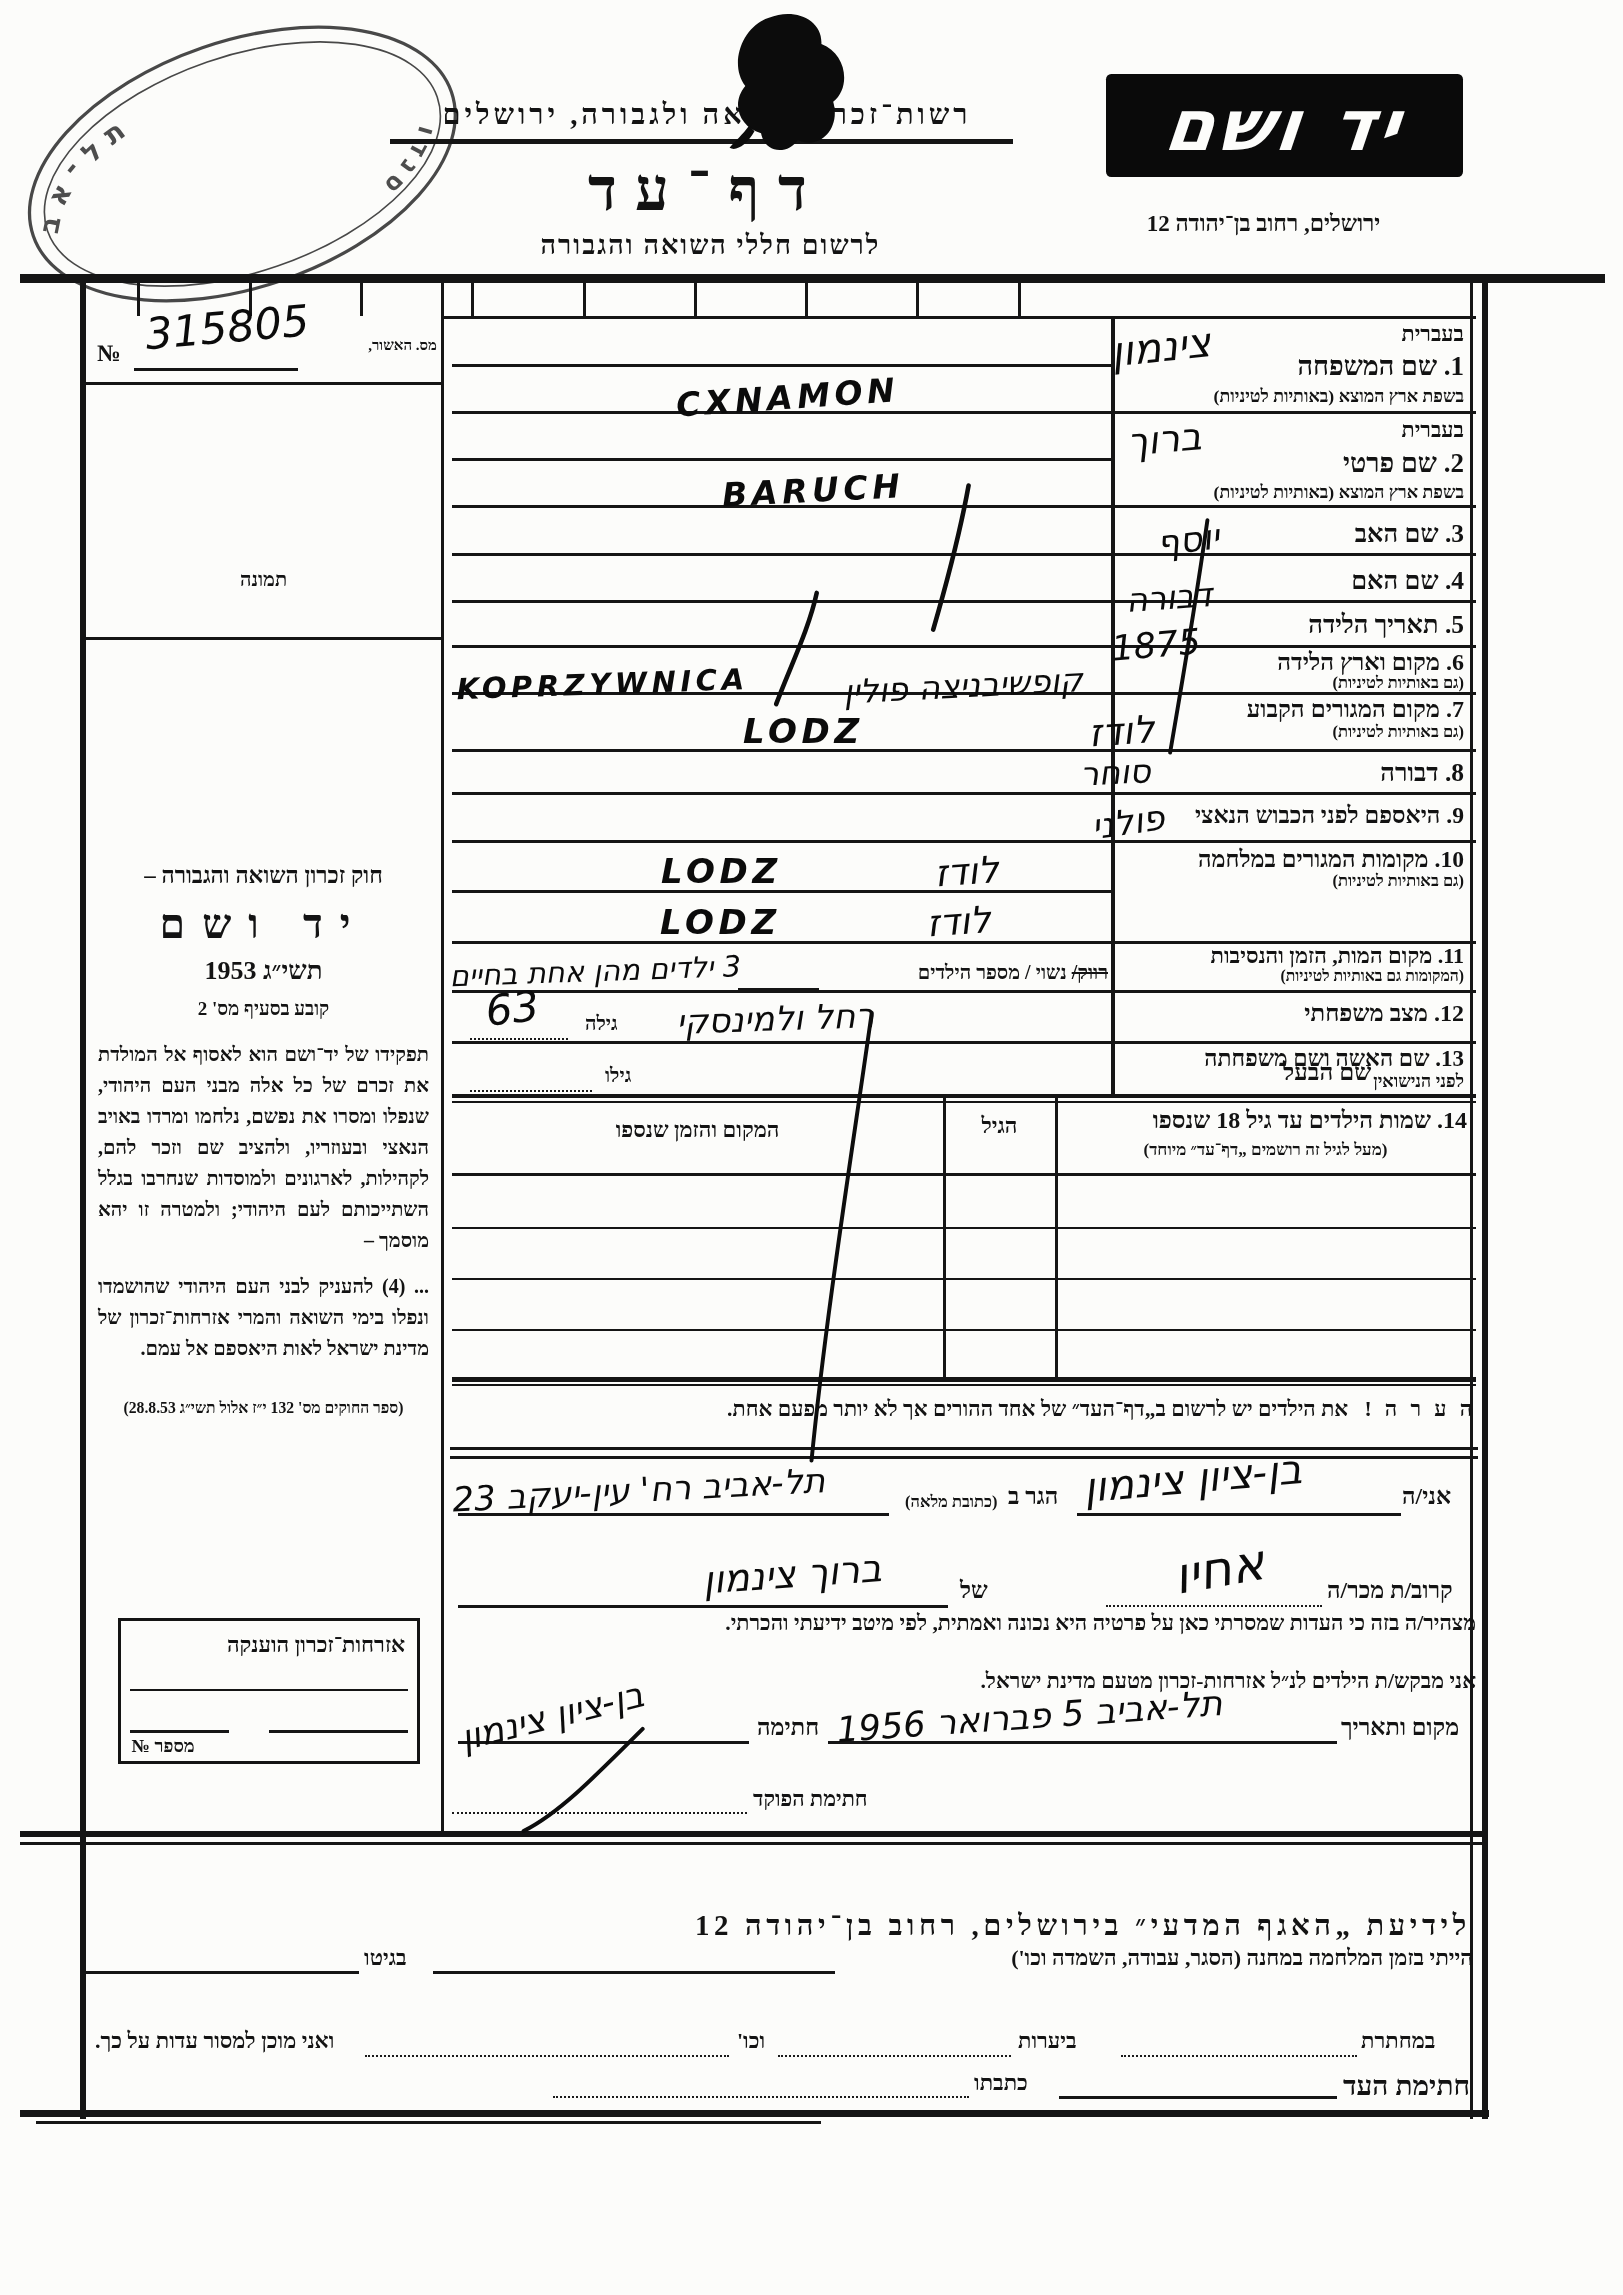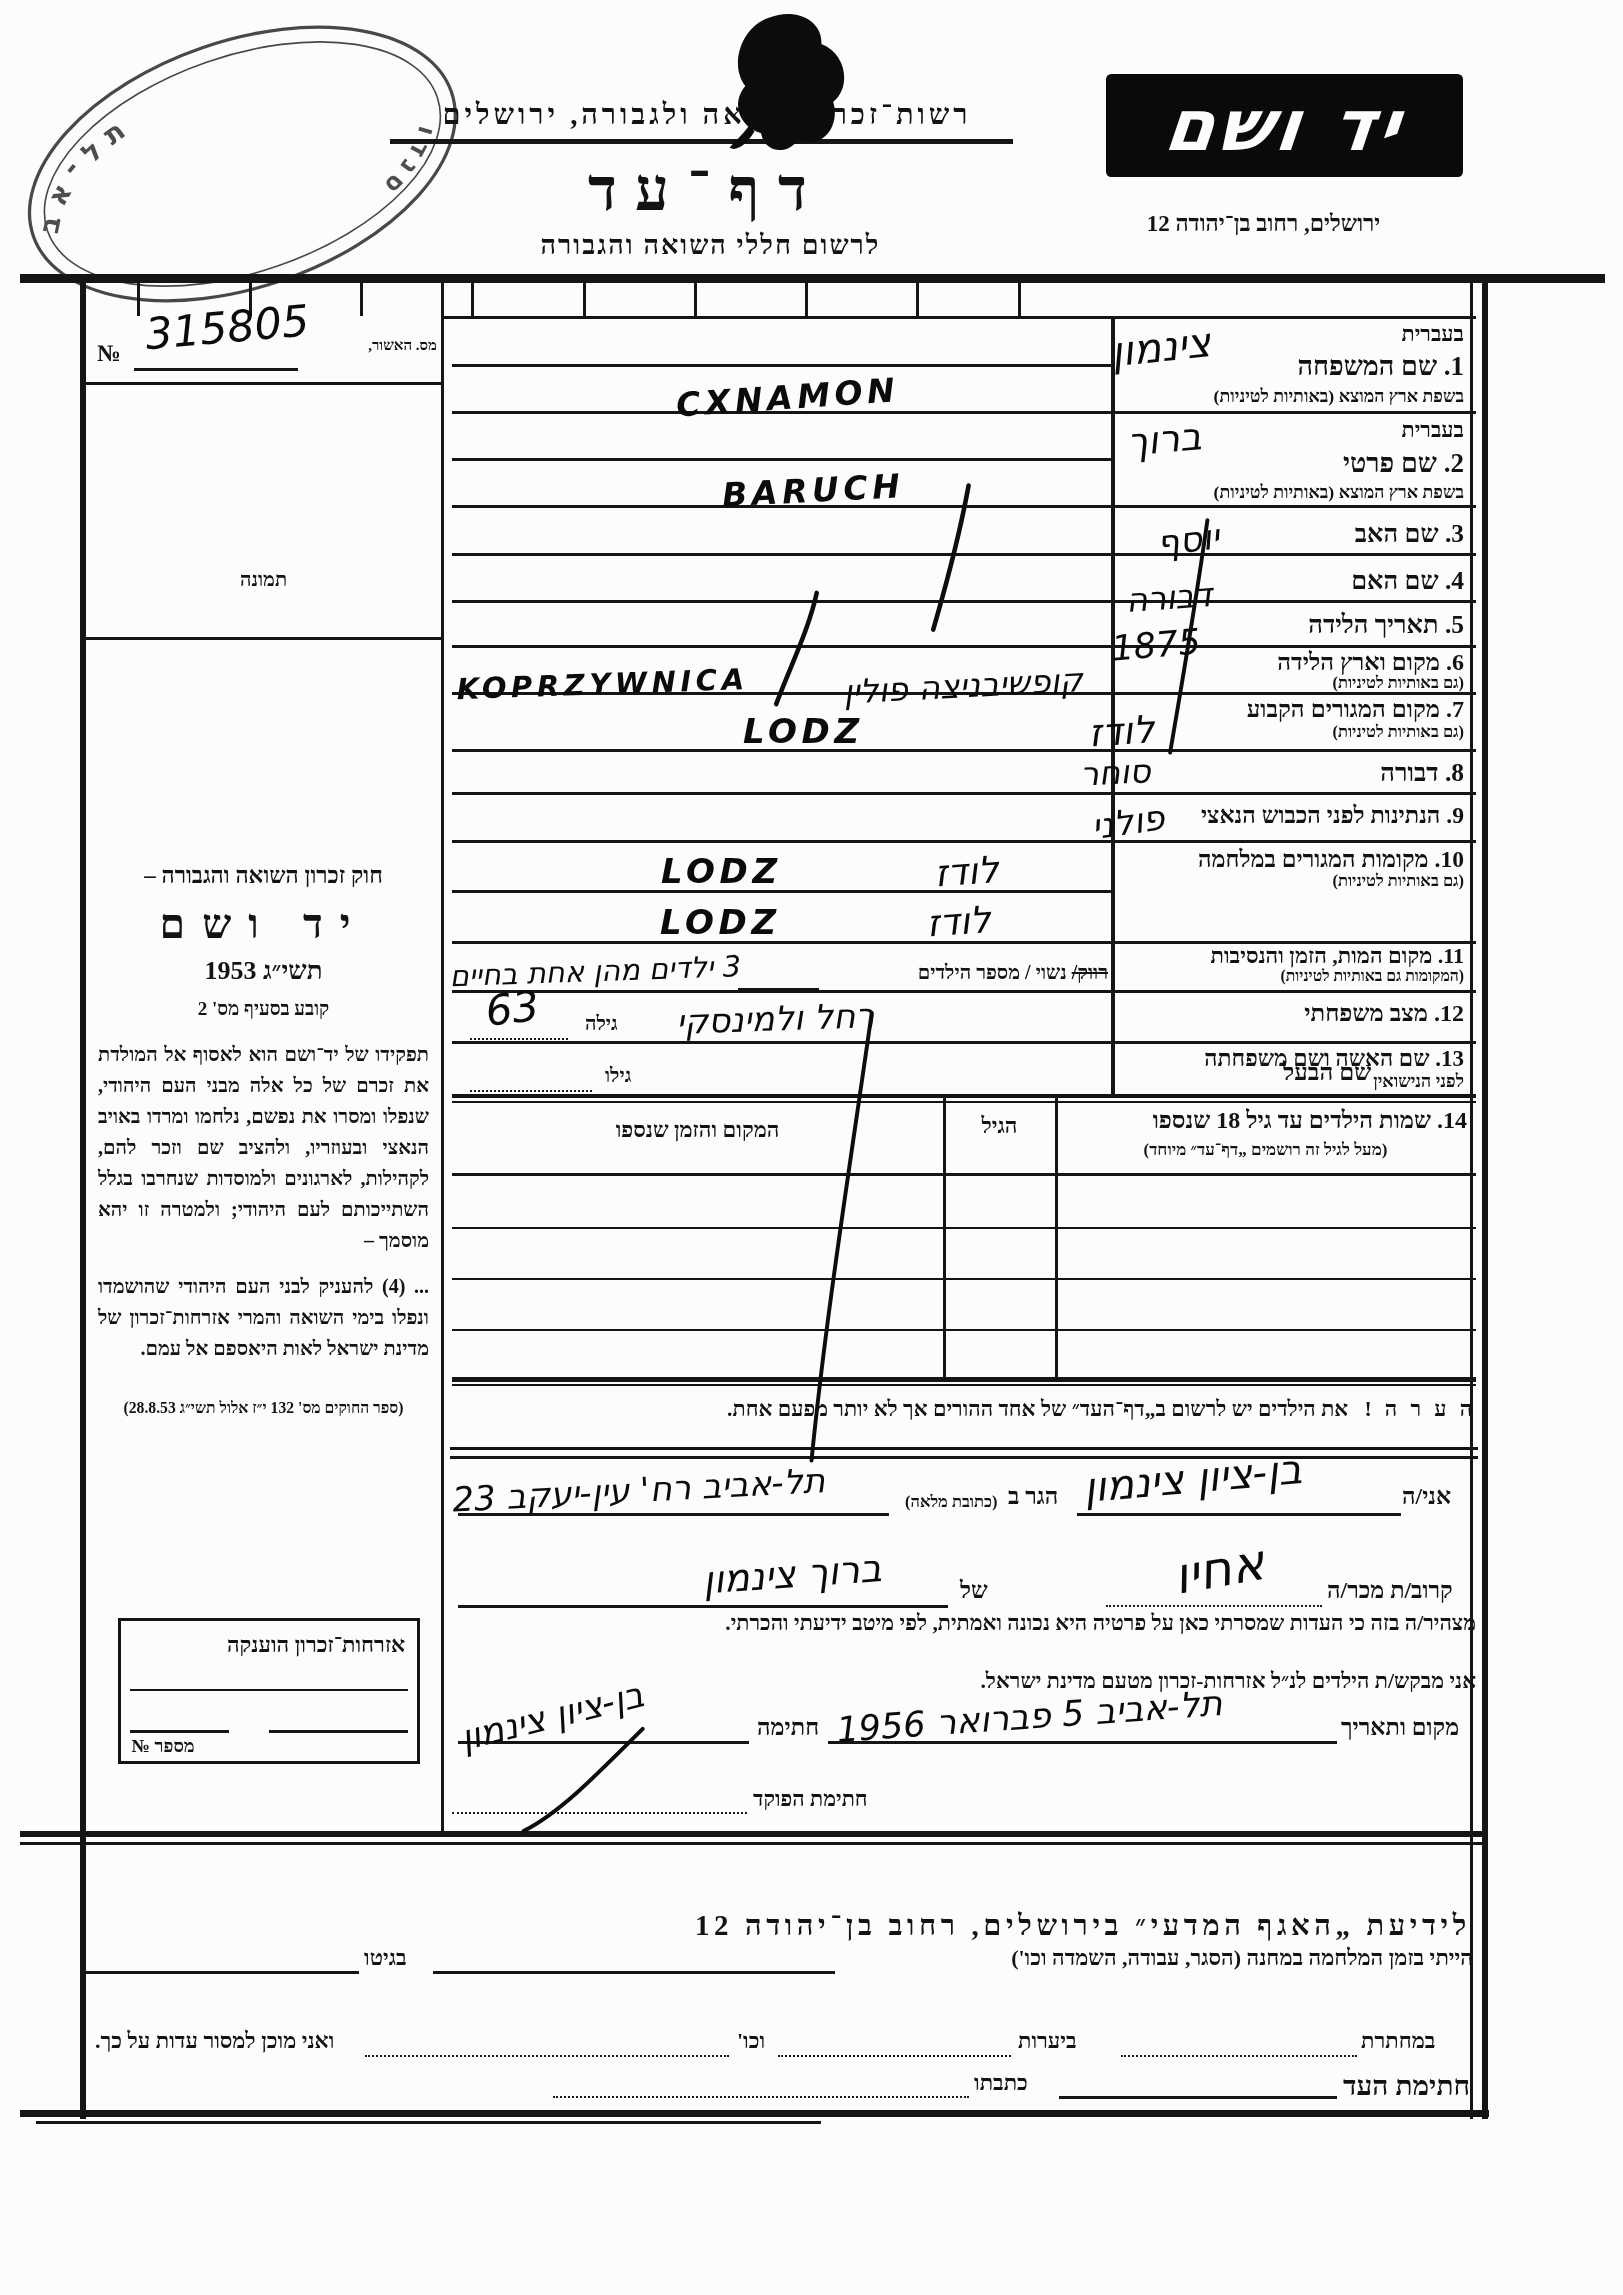--- a/index.html
+++ b/index.html
@@ -146,21 +146,21 @@
 
   <div class="lbl" style="top:696px;font-size:24px;">
     <span>7.</span> <span>מקום המגורים הקבוע</span>
   </div>
   <div class="lbl cell-sub" style="top:722px;font-size:16.4px;">(גם באותיות לטיניות)</div>
 
   <div class="lbl" style="top:758px;font-size:25.5px;">
     <span>8.</span> <span>דבורה</span>
   </div>
   <div class="lbl" style="top:802px;font-size:23.6px;">
-    <span>9.</span> <span>הנתינות לפני הכבוש הנאצי</span>
+    <span>9.</span> <span>היאספם לפני הכבוש הנאצי</span>
   </div>
 
   <div class="lbl" style="top:846px;font-size:23.6px;">
     <span>10.</span> <span>מקומות המגורים במלחמה</span>
   </div>
   <div class="lbl cell-sub" style="top:871px;font-size:16.4px;">(גם באותיות לטיניות)</div>
 
   <div class="lbl" style="top:943px;font-size:22px;">
     <span>11.</span> <span>מקום המות, הזמן והנסיבות</span>
   </div>

